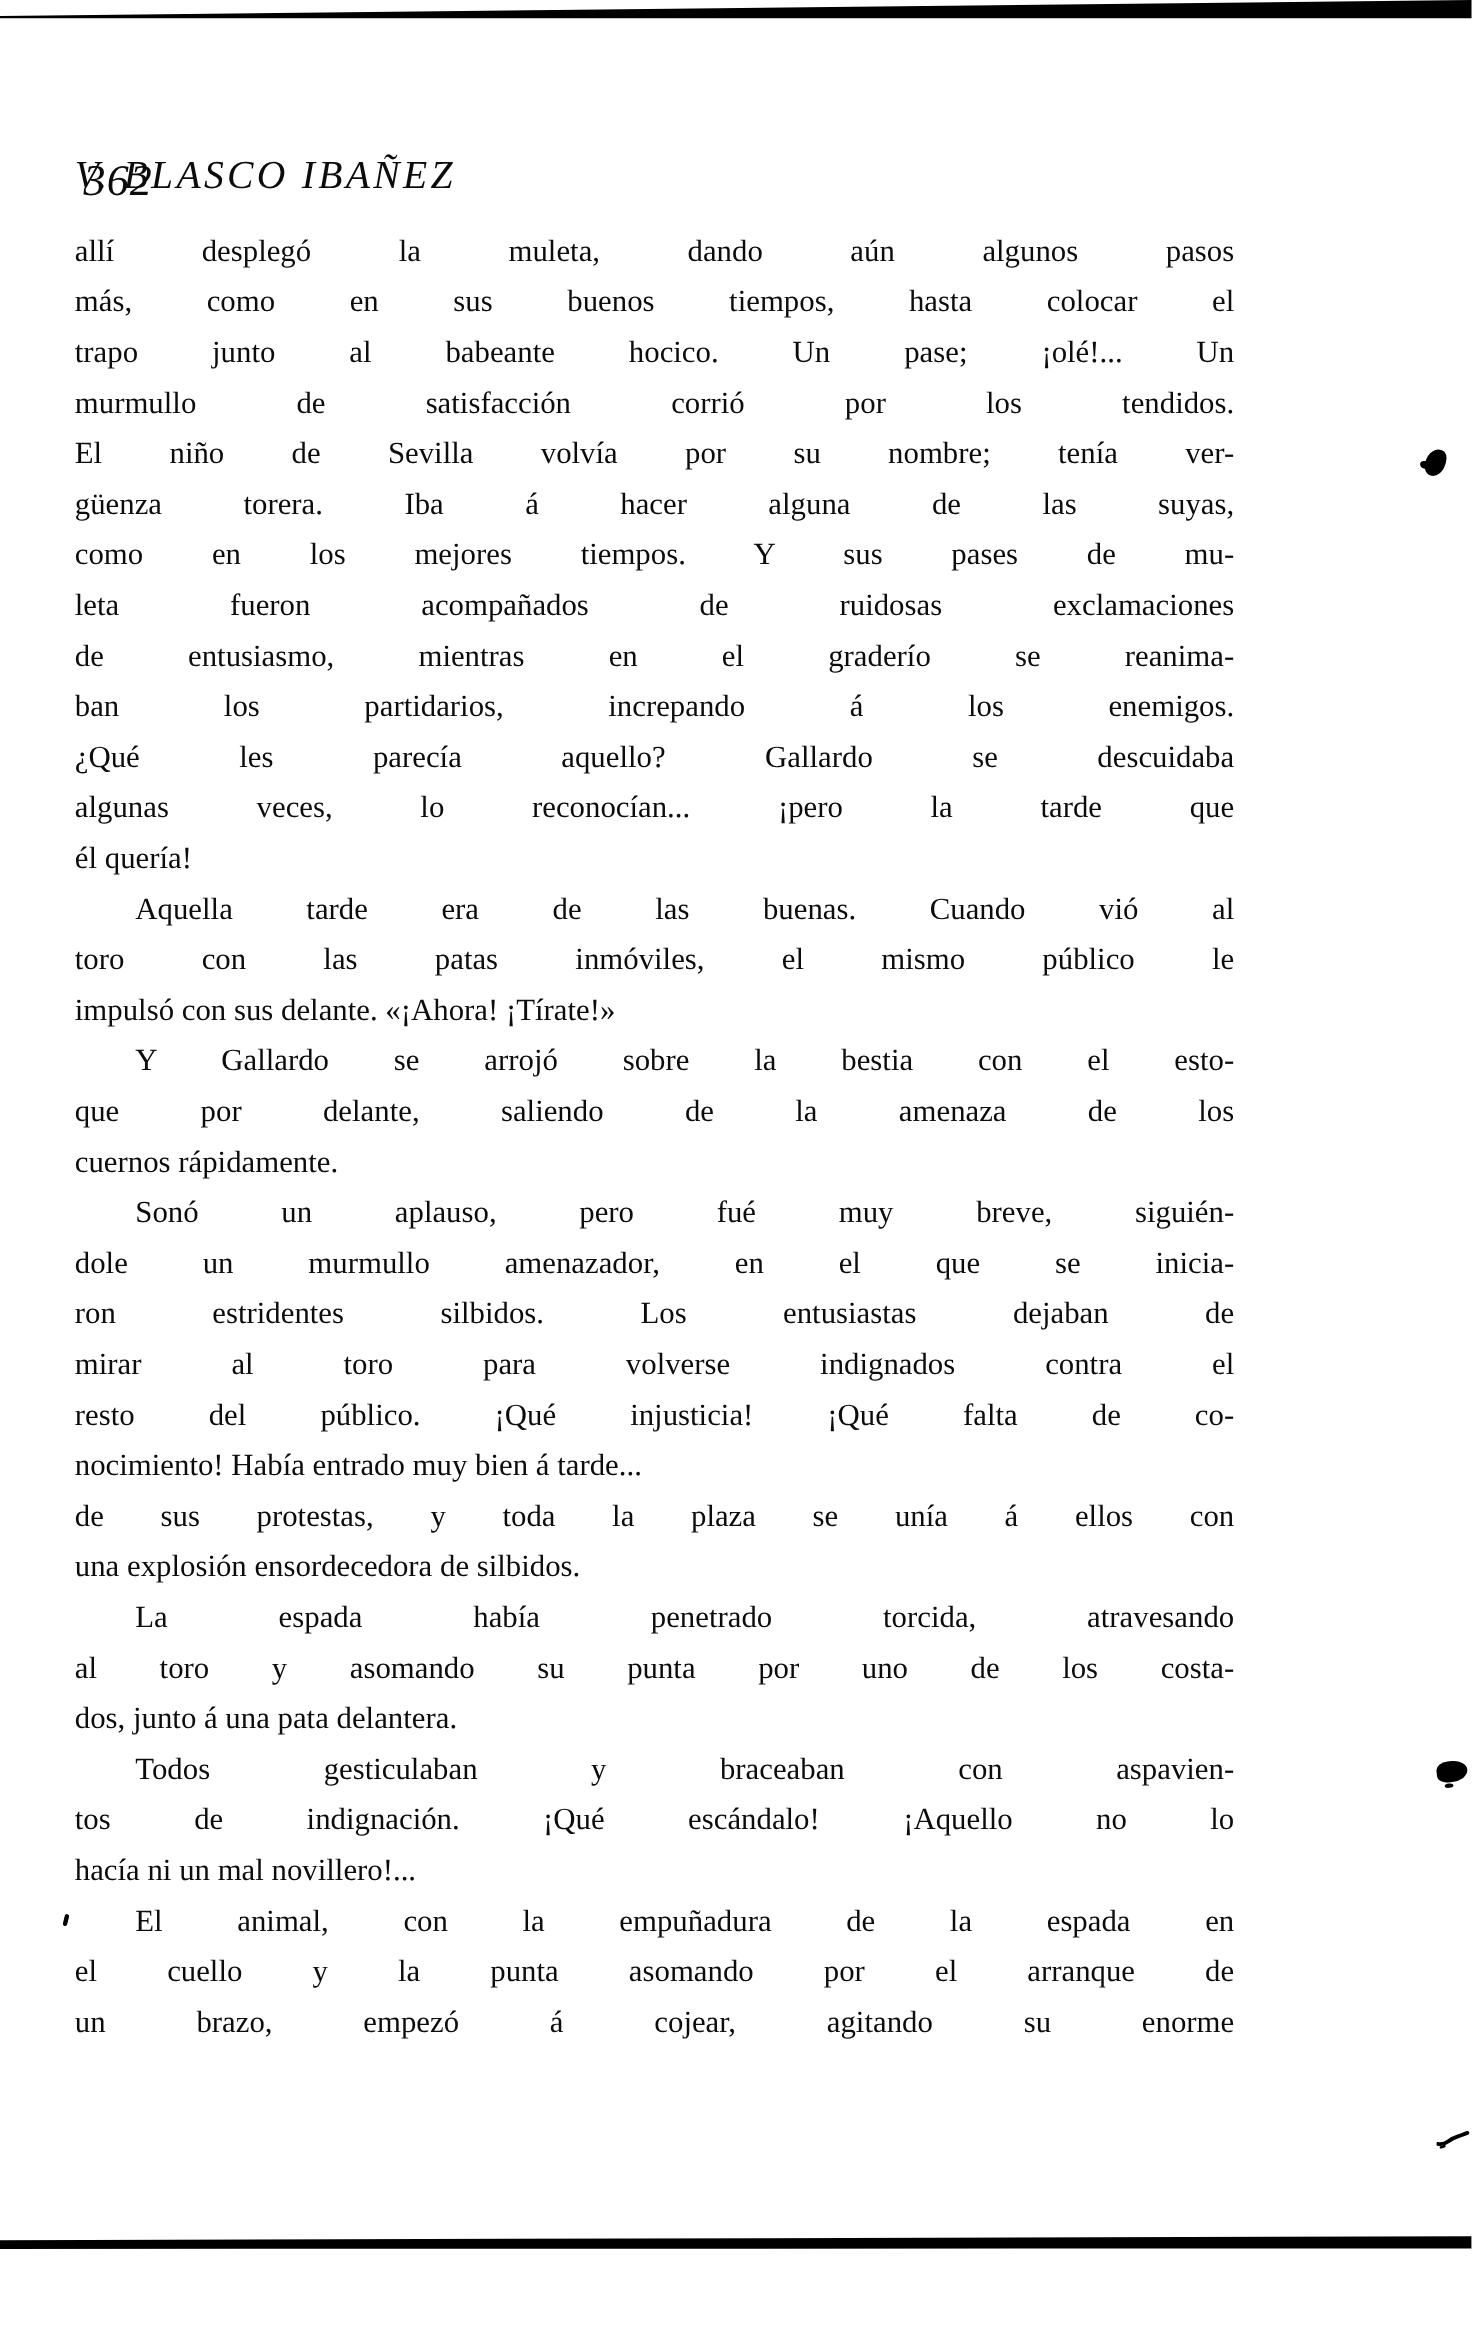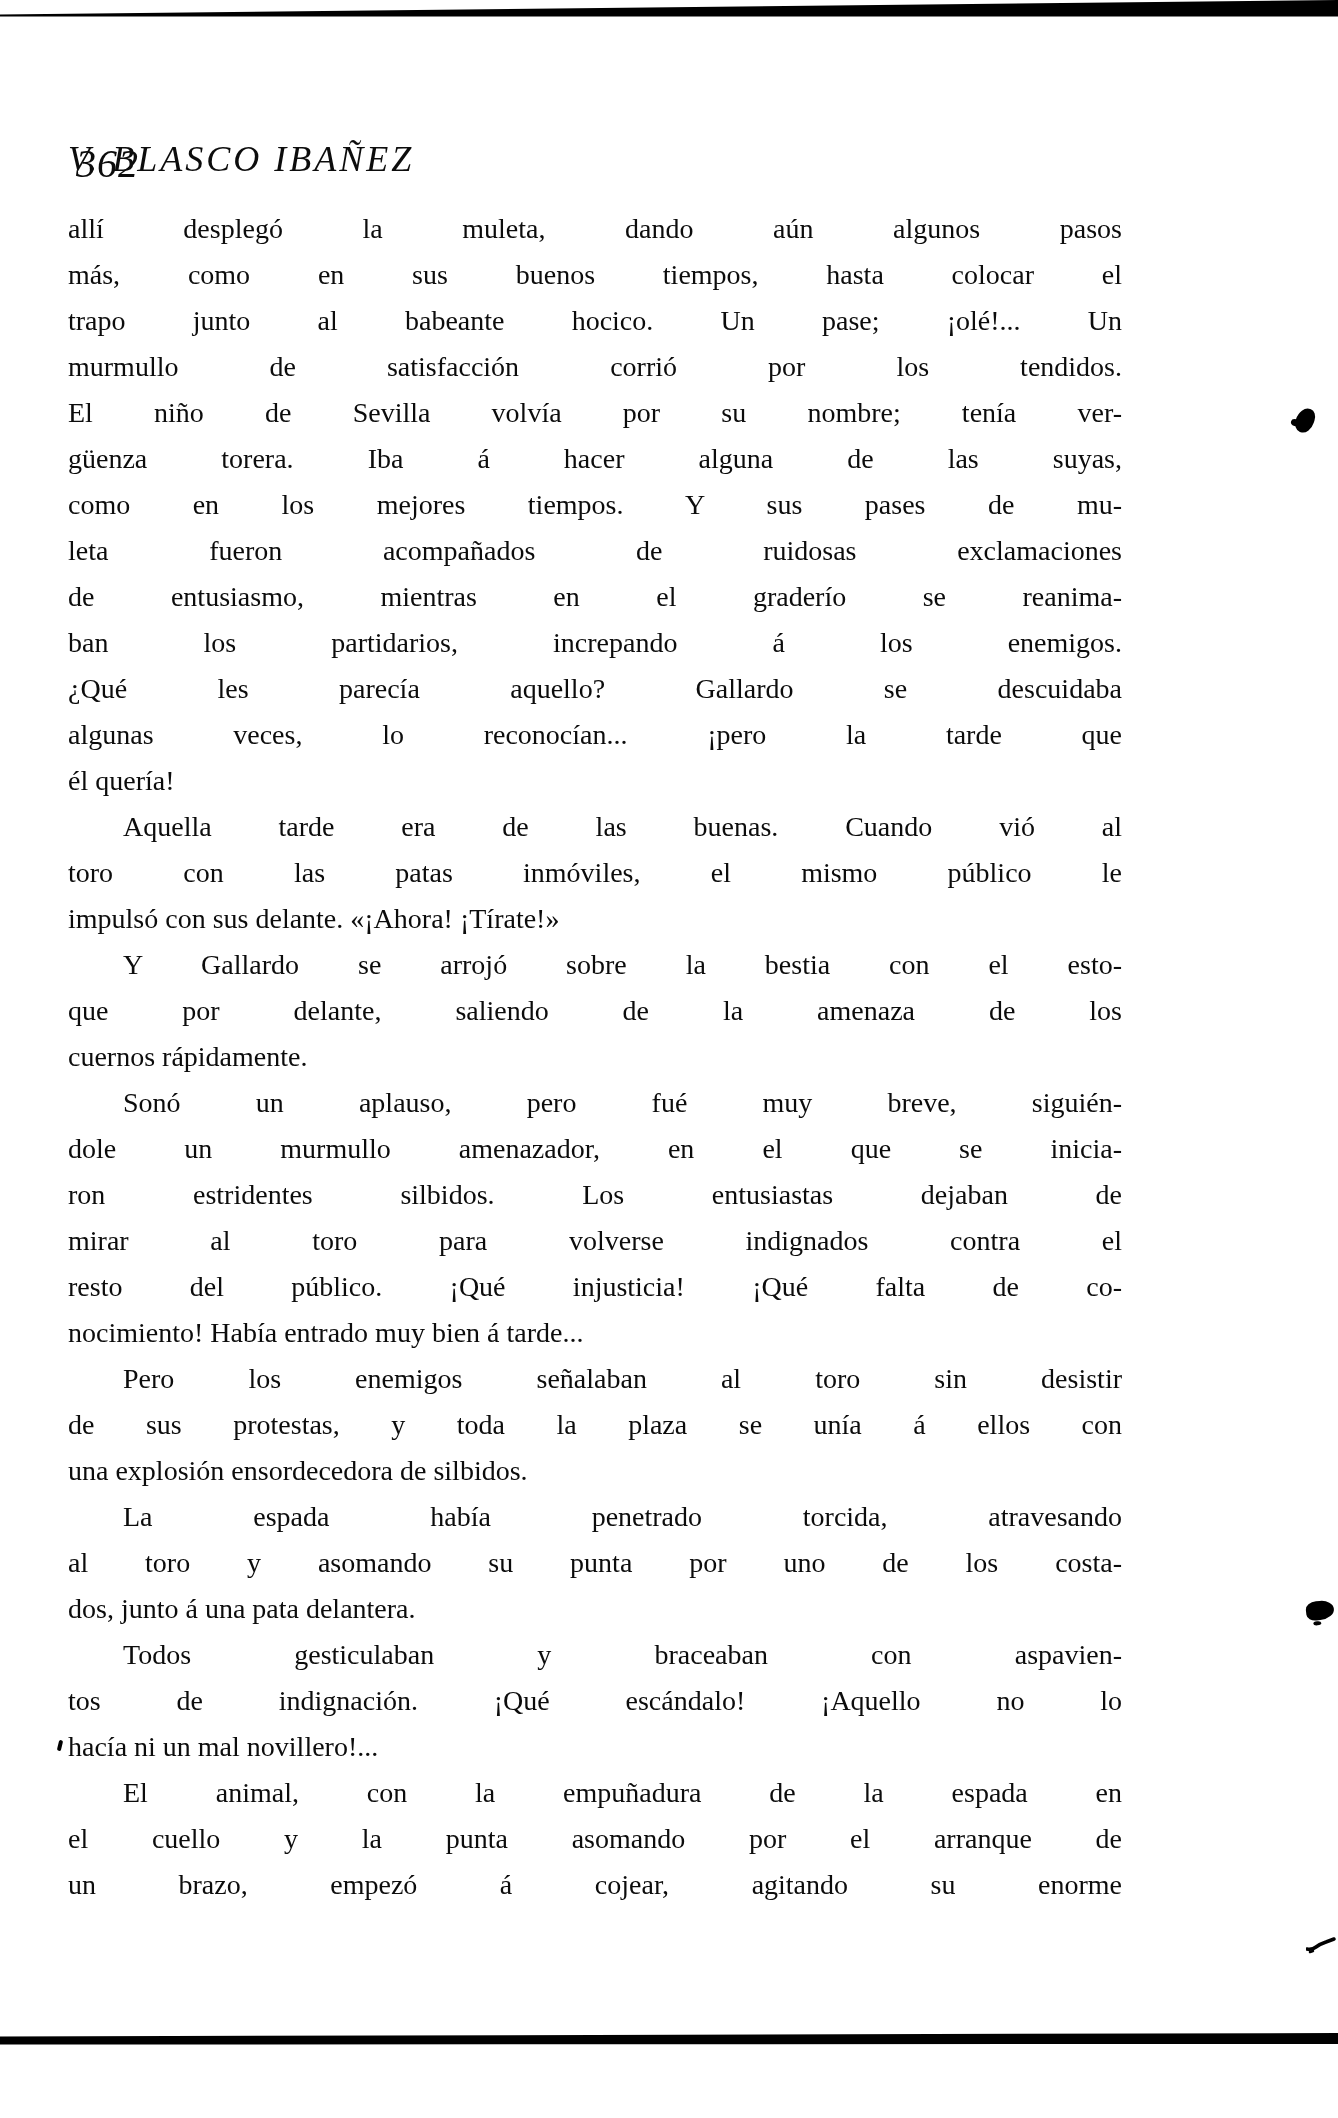--- a/index.html
+++ b/index.html
@@ -169,21 +169,20 @@
       <div class="line last">impulsó con sus delante. «¡Ahora! ¡Tírate!»</div>
       <div class="line indent">Y Gallardo se arrojó sobre la bestia con el esto-</div>
       <div class="line">que por delante, saliendo de la amenaza de los</div>
       <div class="line last">cuernos rápidamente.</div>
       <div class="line indent">Sonó un aplauso, pero fué muy breve, siguién-</div>
       <div class="line">dole un murmullo amenazador, en el que se inicia-</div>
       <div class="line">ron estridentes silbidos. Los entusiastas dejaban de</div>
       <div class="line">mirar al toro para volverse indignados contra el</div>
       <div class="line">resto del público. ¡Qué injusticia! ¡Qué falta de co-</div>
       <div class="line last">nocimiento! Había entrado muy bien á tarde...</div>
-      <div class="line indent">Pero los enemigos señalaban al toro sin desistir</div>
       <div class="line">de sus protestas, y toda la plaza se unía á ellos con</div>
       <div class="line last">una explosión ensordecedora de silbidos.</div>
       <div class="line indent">La espada había penetrado torcida, atravesando</div>
       <div class="line">al toro y asomando su punta por uno de los costa-</div>
       <div class="line last">dos, junto á una pata delantera.</div>
       <div class="line indent">Todos gesticulaban y braceaban con aspavien-</div>
       <div class="line">tos de indignación. ¡Qué escándalo! ¡Aquello no lo</div>
       <div class="line last">hacía ni un mal novillero!...</div>
       <div class="line indent">El animal, con la empuñadura de la espada en</div>
       <div class="line">el cuello y la punta asomando por el arranque de</div>

